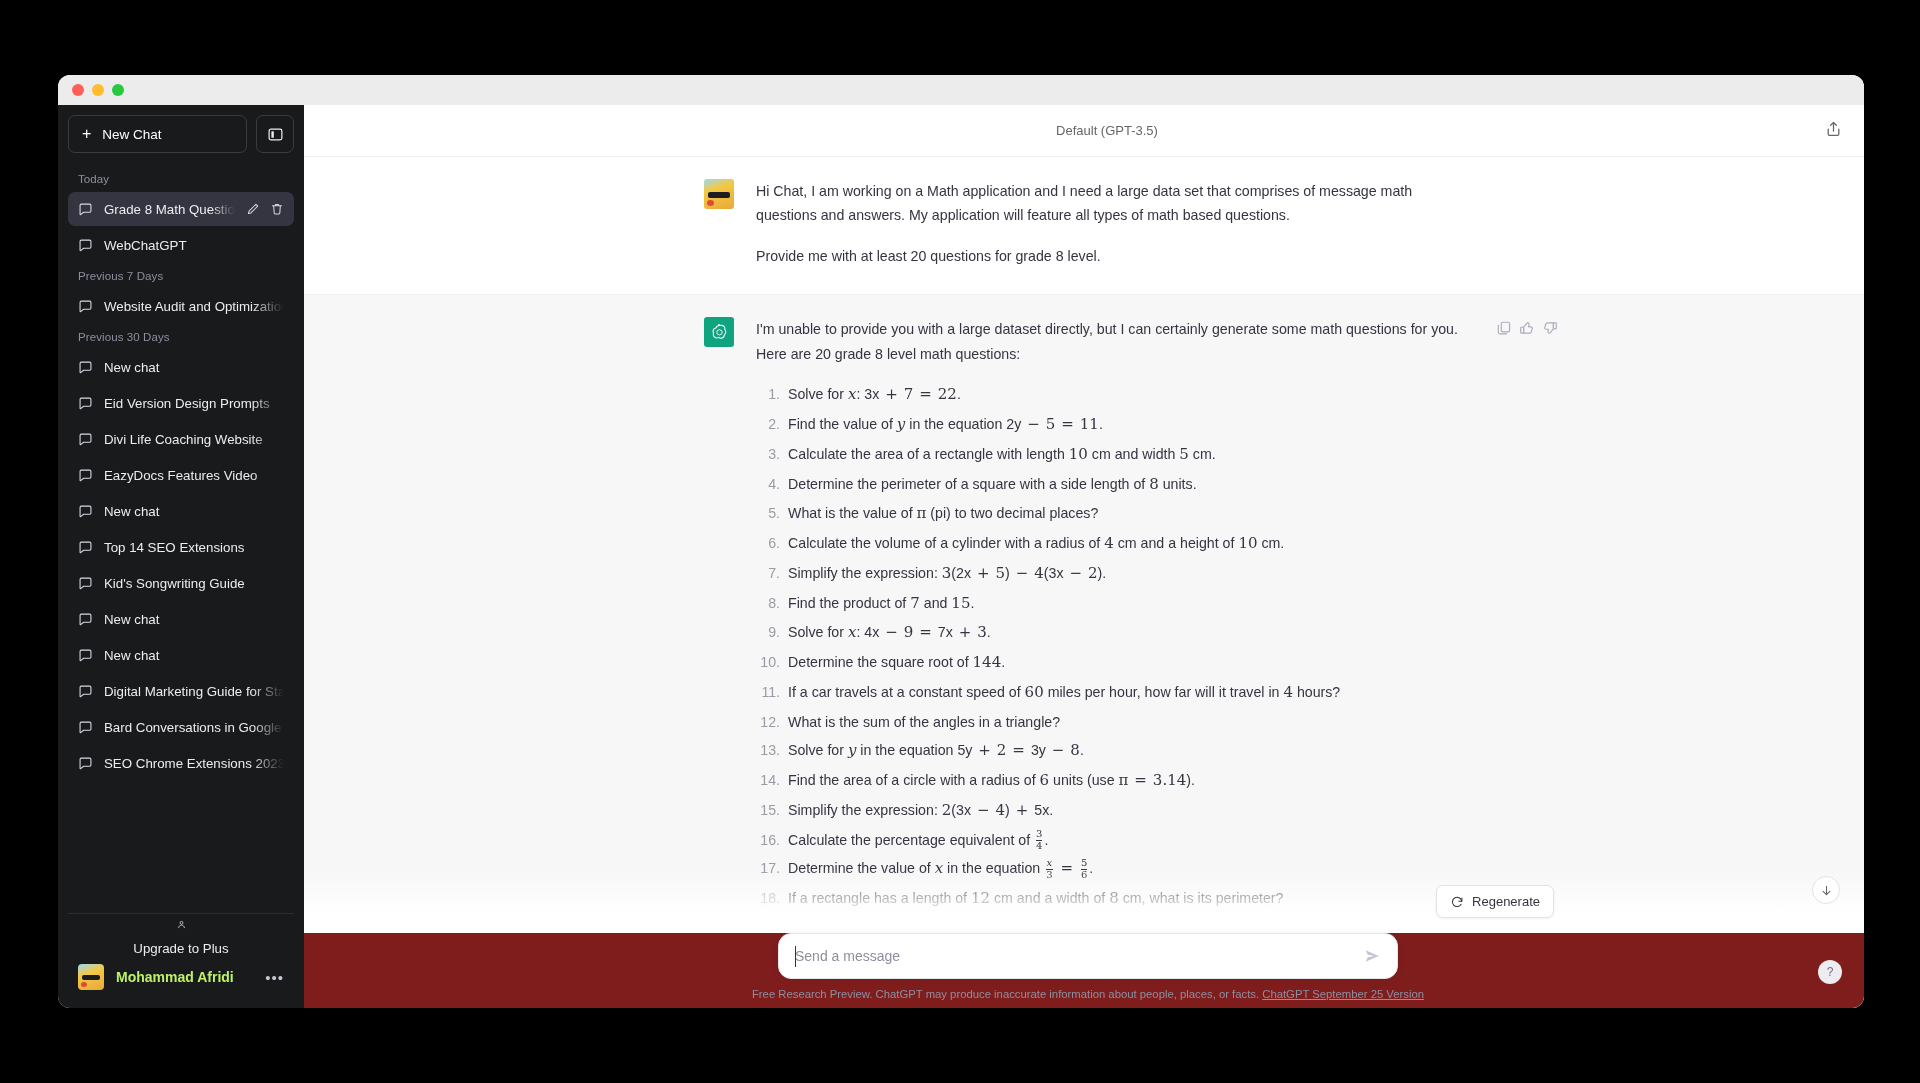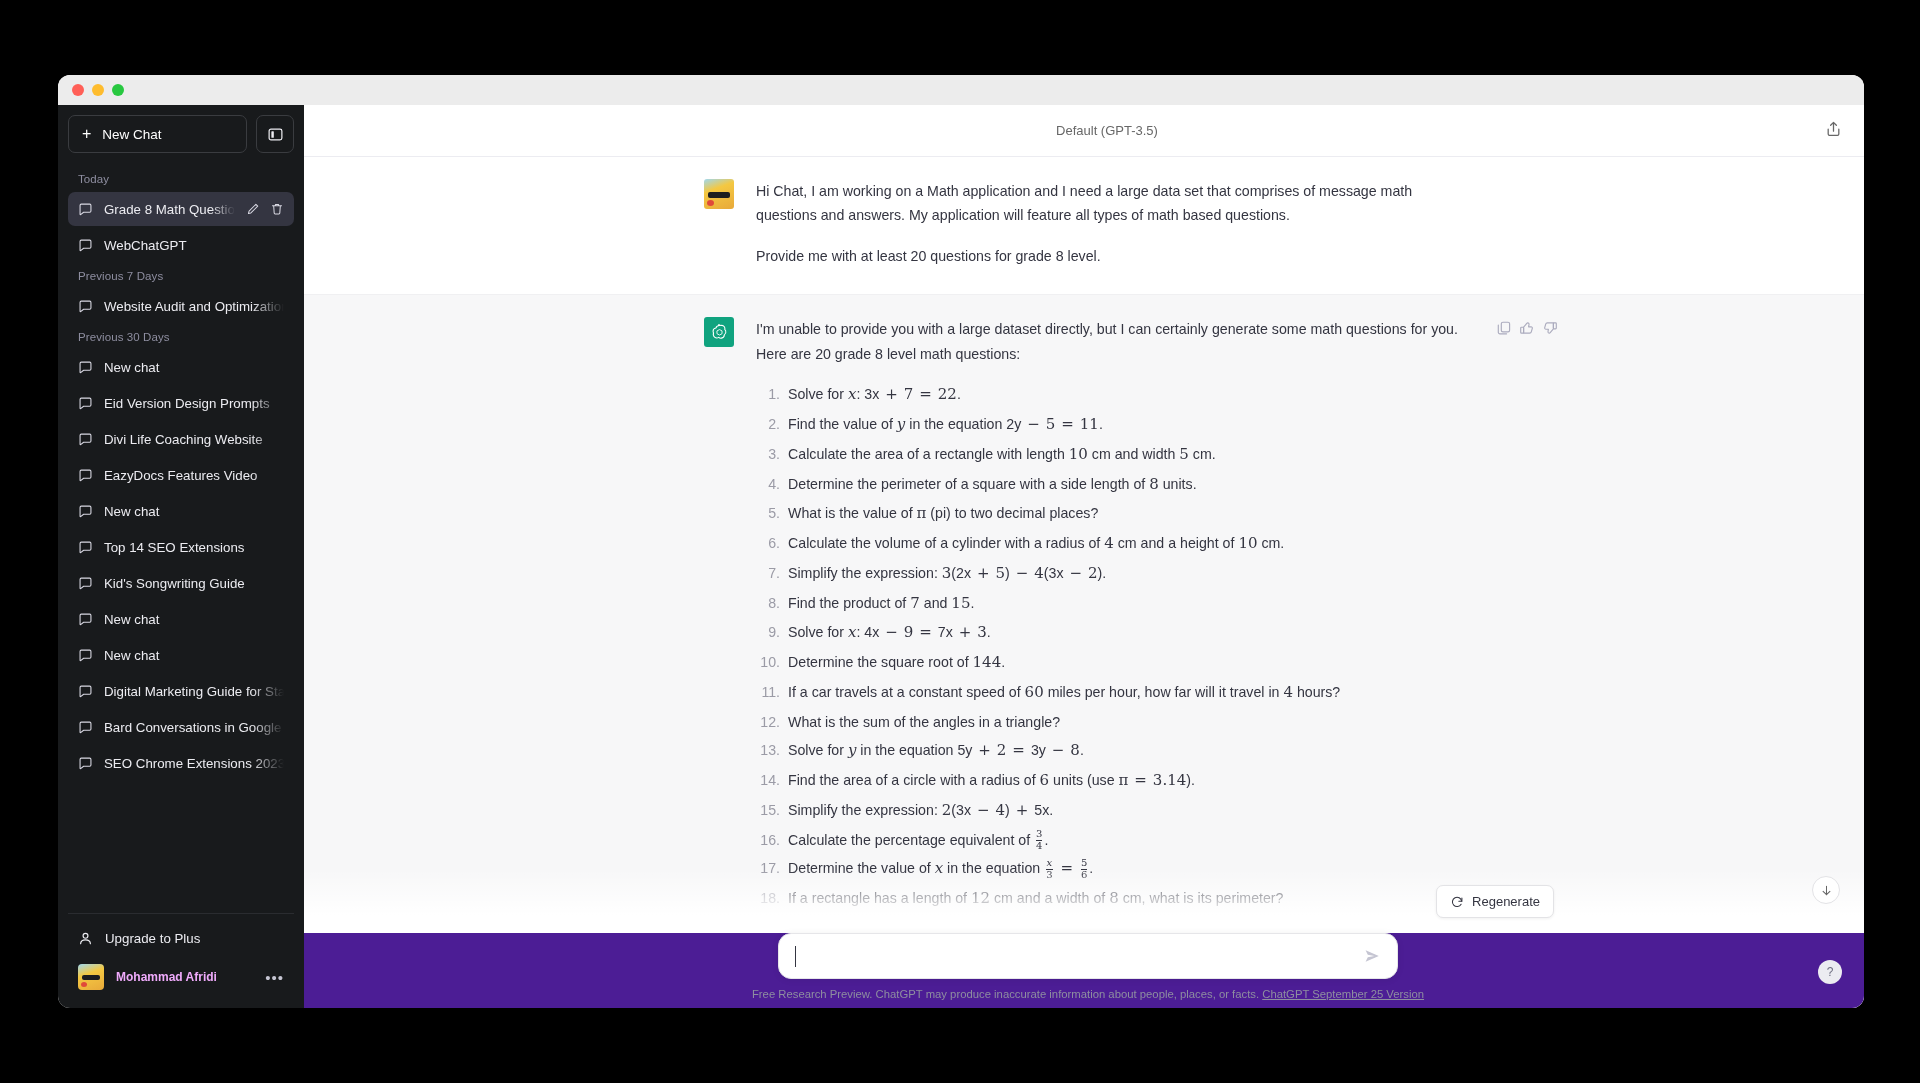--- a/index.html
+++ b/index.html
@@ -114,41 +114,41 @@
 
   .side-bottom {
     flex: none;
     border-top: 1px solid #2a2c30;
     padding: 6px 0 10px 0;
   }
   .side-link {
     height: 36px;
     display: flex; align-items: center; gap: 12px;
     padding: 0 10px; border-radius: 7px;
-    font-size: 13.3px; cursor: pointer; color: #ececf1;
+    font-size: 13.3px; cursor: pointer; color: #ececf1; flex-direction: column;
   }
   .user-row {
     height: 42px;
     display: flex; align-items: center; gap: 12px;
     padding: 0 10px; border-radius: 7px; cursor: pointer;
   }
   .avatar-sm {
     width: 26px; height: 26px; border-radius: 4px; flex: none;
     background: linear-gradient(160deg,#9fd8ef 0%,#f4c842 38%,#e8a93a 100%);
     position: relative; overflow: hidden;
   }
   .avatar-sm::before {
     content:""; position:absolute; left:4px; top:11px; width:18px; height:5px;
     background:#1d1d1f; border-radius:2px;
   }
   .avatar-sm::after {
     content:""; position:absolute; left:3px; top:18px; width:6px; height:5px;
     background:#e0493a; border-radius:50%;
   }
-  .user-name { font-size: 12px; font-weight: 700; flex: 1; color: #f0abfc; }
+  .user-name { font-size: 14px; font-weight: 700; flex: 1; color: #bef264; }
   .dots-h { color: #c5c5d2; font-size: 15px; letter-spacing: 1px; }
 
   
   .main {
     flex: 1;
     min-width: 0;
     background: #ffffff;
     display: flex;
     flex-direction: column;
     position: relative;
@@ -220,21 +220,21 @@
   
   .thread-fade {
     position: absolute; left: 0; right: 0; bottom: 0; height: 64px;
     background: linear-gradient(to bottom, rgba(255,255,255,0) 0%, #ffffff 72%);
     pointer-events: none;
   }
 
   
   .composer-wrap {
     flex: none;
-    background: #4c1d95;
+    background: #7f1d1d;
     padding: 0 0 8px 8px;
     position: relative;
   }
   .regen-row {
     position: absolute;
     left: 0; right: 0; top: -48px;
     display: flex; justify-content: center;
     pointer-events: none;
   }
   .regen-inner { width: 940px; display: flex; justify-content: flex-end; pointer-events: auto; }
@@ -578,20 +578,21 @@
                   <path d="M13.6 3.5v3.6h-3.5" stroke="#343541" stroke-width="1.2" stroke-linecap="round" stroke-linejoin="round"></path>
                 </svg>
                 <span>Regenerate</span>
               </button>
             </div>
           </div>
 
           <div class="composer-center">
             <div class="composer">
               <span class="caret"></span>
+              <input type="text" value="" placeholder="Send a message" style="">
               <span class="send-btn">
                 <svg width="16" height="16" viewBox="0 0 16 16" fill="#c5c5d2">
                   <path d="M1.6 13.8 14.8 8 1.6 2.2l2.2 4.6 6.6 1.2-6.6 1.2-2.2 4.6z"></path>
                 </svg>
               </span>
             </div>
           </div>
 
           <div class="footnote">
             <span>Free Research Preview. ChatGPT may produce inaccurate information about people, places, or facts.</span>

